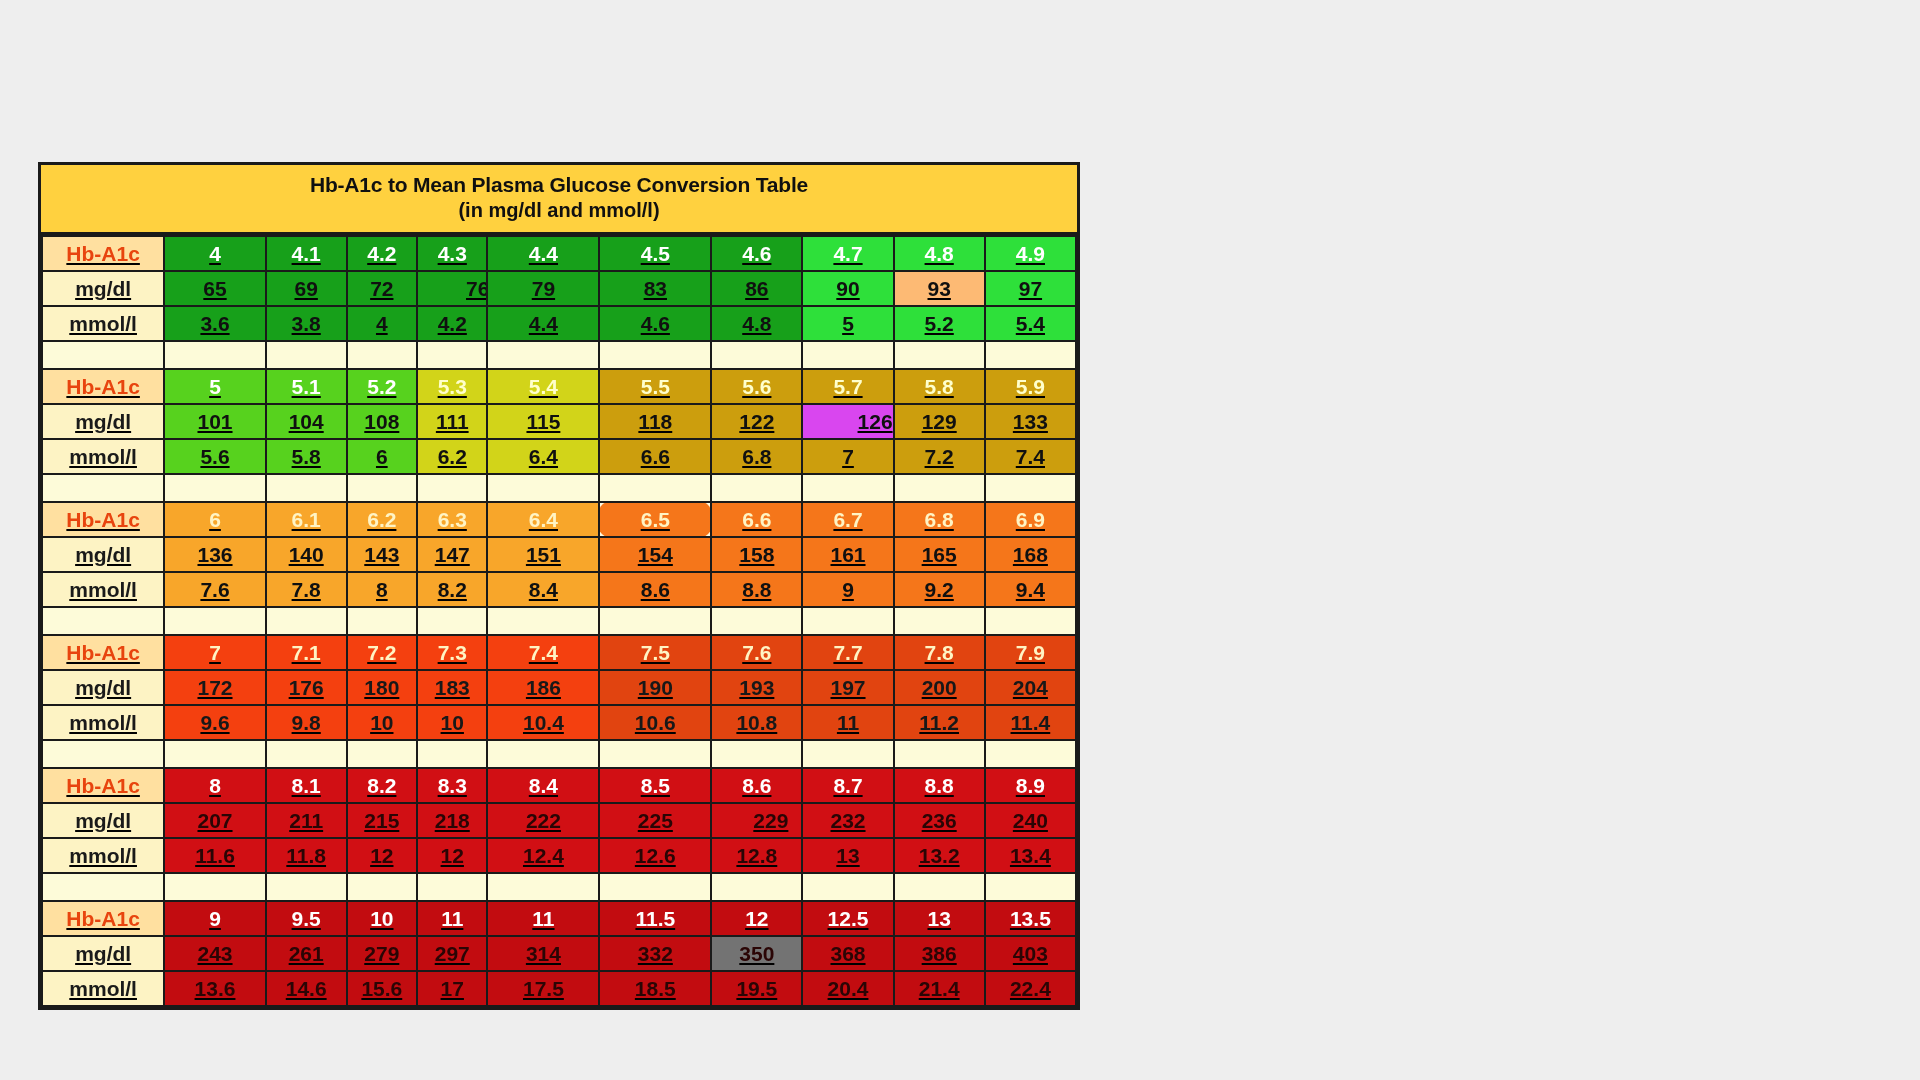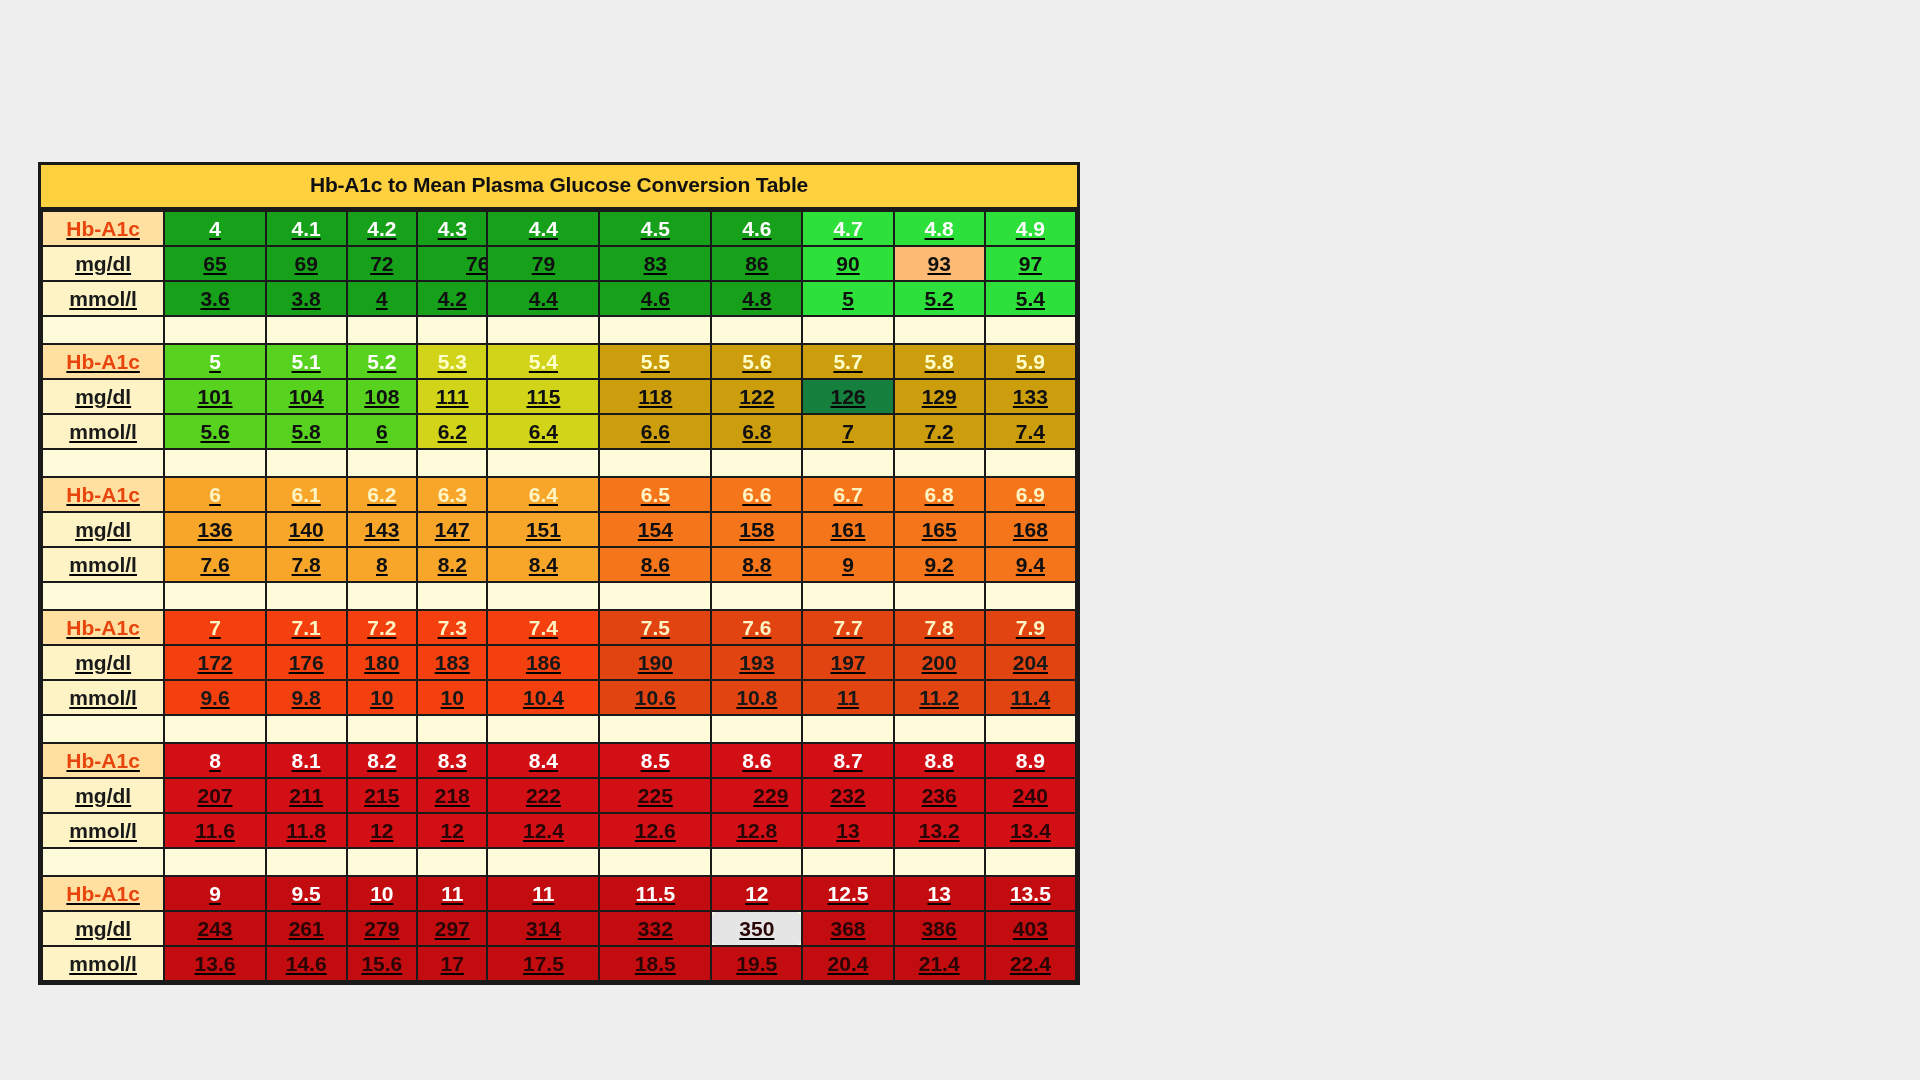--- a/index.html
+++ b/index.html
@@ -126,20 +126,21 @@
 </style>
 </head>
 <body>
 
 <div class="canvas">
 
   <div class="table-card">
 
     <div class="title-block">
       <div class="title-line1">Hb-A1c to Mean Plasma Glucose Conversion Table</div>
+      <div class="title-line2">(in mg/dl and mmol/l)</div>
     </div>
 
     <table class="grid">
       <colgroup id="grid-cols">
           <col style="width: 118px;">
           <col style="width: 98px;">
           <col style="width: 78px;">
           <col style="width: 68px;">
           <col style="width: 68px;">
           <col style="width: 108px;">
@@ -217,21 +218,21 @@
           </tr>
           <tr>
             <td class="lbl mgdl" style="background: rgb(253, 243, 196);">mg/dl</td>
             <td style="background: rgb(87, 210, 30); color: rgb(16, 16, 16);">101</td>
             <td style="background: rgb(87, 210, 30); color: rgb(16, 16, 16);">104</td>
             <td style="background: rgb(87, 210, 30); color: rgb(16, 16, 16);">108</td>
             <td style="background: rgb(210, 212, 25); color: rgb(16, 16, 16);">111</td>
             <td style="background: rgb(210, 212, 25); color: rgb(16, 16, 16);">115</td>
             <td style="background: rgb(204, 158, 13); color: rgb(16, 16, 16);">118</td>
             <td style="background: rgb(204, 158, 13); color: rgb(16, 16, 16);">122</td>
-            <td style="background: #15803d; color: rgb(16, 16, 16);">126</td>
+            <td style="background: #d946ef; color: rgb(16, 16, 16); text-align: right;">126</td>
             <td style="background: rgb(204, 158, 13); color: rgb(16, 16, 16);">129</td>
             <td style="background: rgb(204, 158, 13); color: rgb(16, 16, 16);">133</td>
           </tr>
           <tr>
             <td class="lbl mmol" style="background: rgb(253, 243, 196);">mmol/l</td>
             <td style="background: rgb(87, 210, 30); color: rgb(16, 16, 16);">5.6</td>
             <td style="background: rgb(87, 210, 30); color: rgb(16, 16, 16);">5.8</td>
             <td style="background: rgb(87, 210, 30); color: rgb(16, 16, 16);">6</td>
             <td style="background: rgb(210, 212, 25); color: rgb(16, 16, 16);">6.2</td>
             <td style="background: rgb(210, 212, 25); color: rgb(16, 16, 16);">6.4</td>
@@ -254,21 +255,21 @@
             <td></td>
             <td></td>
           </tr>
           <tr>
             <td class="lbl a1c" style="color: rgb(232, 68, 14); background: rgb(255, 224, 160);">Hb-A1c</td>
             <td style="background: rgb(248, 166, 42); color: rgb(255, 244, 196);">6</td>
             <td style="background: rgb(248, 166, 42); color: rgb(255, 244, 196);">6.1</td>
             <td style="background: rgb(248, 166, 42); color: rgb(255, 244, 196);">6.2</td>
             <td style="background: rgb(248, 166, 42); color: rgb(255, 244, 196);">6.3</td>
             <td style="background: rgb(248, 166, 42); color: rgb(255, 244, 196);">6.4</td>
-            <td style="background: rgb(245, 118, 26); color: rgb(255, 244, 196);">6.5</td>
+            <td style="background: rgb(245, 118, 26); color: rgb(255, 244, 196); border-radius: 10px;">6.5</td>
             <td style="background: rgb(245, 118, 26); color: rgb(255, 244, 196);">6.6</td>
             <td style="background: rgb(245, 118, 26); color: rgb(255, 244, 196);">6.7</td>
             <td style="background: rgb(245, 118, 26); color: rgb(255, 244, 196);">6.8</td>
             <td style="background: rgb(245, 118, 26); color: rgb(255, 244, 196);">6.9</td>
           </tr>
           <tr>
             <td class="lbl mgdl" style="background: rgb(253, 243, 196);">mg/dl</td>
             <td style="background: rgb(248, 166, 42); color: rgb(16, 16, 16);">136</td>
             <td style="background: rgb(248, 166, 42); color: rgb(16, 16, 16);">140</td>
             <td style="background: rgb(248, 166, 42); color: rgb(16, 16, 16);">143</td>
@@ -424,21 +425,21 @@
             <td style="background: rgb(194, 12, 16); color: rgb(255, 255, 255);">13.5</td>
           </tr>
           <tr>
             <td class="lbl mgdl" style="background: rgb(253, 243, 196);">mg/dl</td>
             <td style="background: rgb(194, 12, 16); color: rgb(42, 5, 5);">243</td>
             <td style="background: rgb(194, 12, 16); color: rgb(42, 5, 5);">261</td>
             <td style="background: rgb(194, 12, 16); color: rgb(42, 5, 5);">279</td>
             <td style="background: rgb(194, 12, 16); color: rgb(42, 5, 5);">297</td>
             <td style="background: rgb(194, 12, 16); color: rgb(42, 5, 5);">314</td>
             <td style="background: rgb(194, 12, 16); color: rgb(42, 5, 5);">332</td>
-            <td style="background: #e5e5e5; color: rgb(42, 5, 5); border-radius: 9px;">350</td>
+            <td style="background: #737373; color: rgb(42, 5, 5);">350</td>
             <td style="background: rgb(194, 12, 16); color: rgb(42, 5, 5);">368</td>
             <td style="background: rgb(194, 12, 16); color: rgb(42, 5, 5);">386</td>
             <td style="background: rgb(194, 12, 16); color: rgb(42, 5, 5);">403</td>
           </tr>
           <tr>
             <td class="lbl mmol" style="background: rgb(253, 243, 196);">mmol/l</td>
             <td style="background: rgb(194, 12, 16); color: rgb(42, 5, 5);">13.6</td>
             <td style="background: rgb(194, 12, 16); color: rgb(42, 5, 5);">14.6</td>
             <td style="background: rgb(194, 12, 16); color: rgb(42, 5, 5);">15.6</td>
             <td style="background: rgb(194, 12, 16); color: rgb(42, 5, 5);">17</td>

